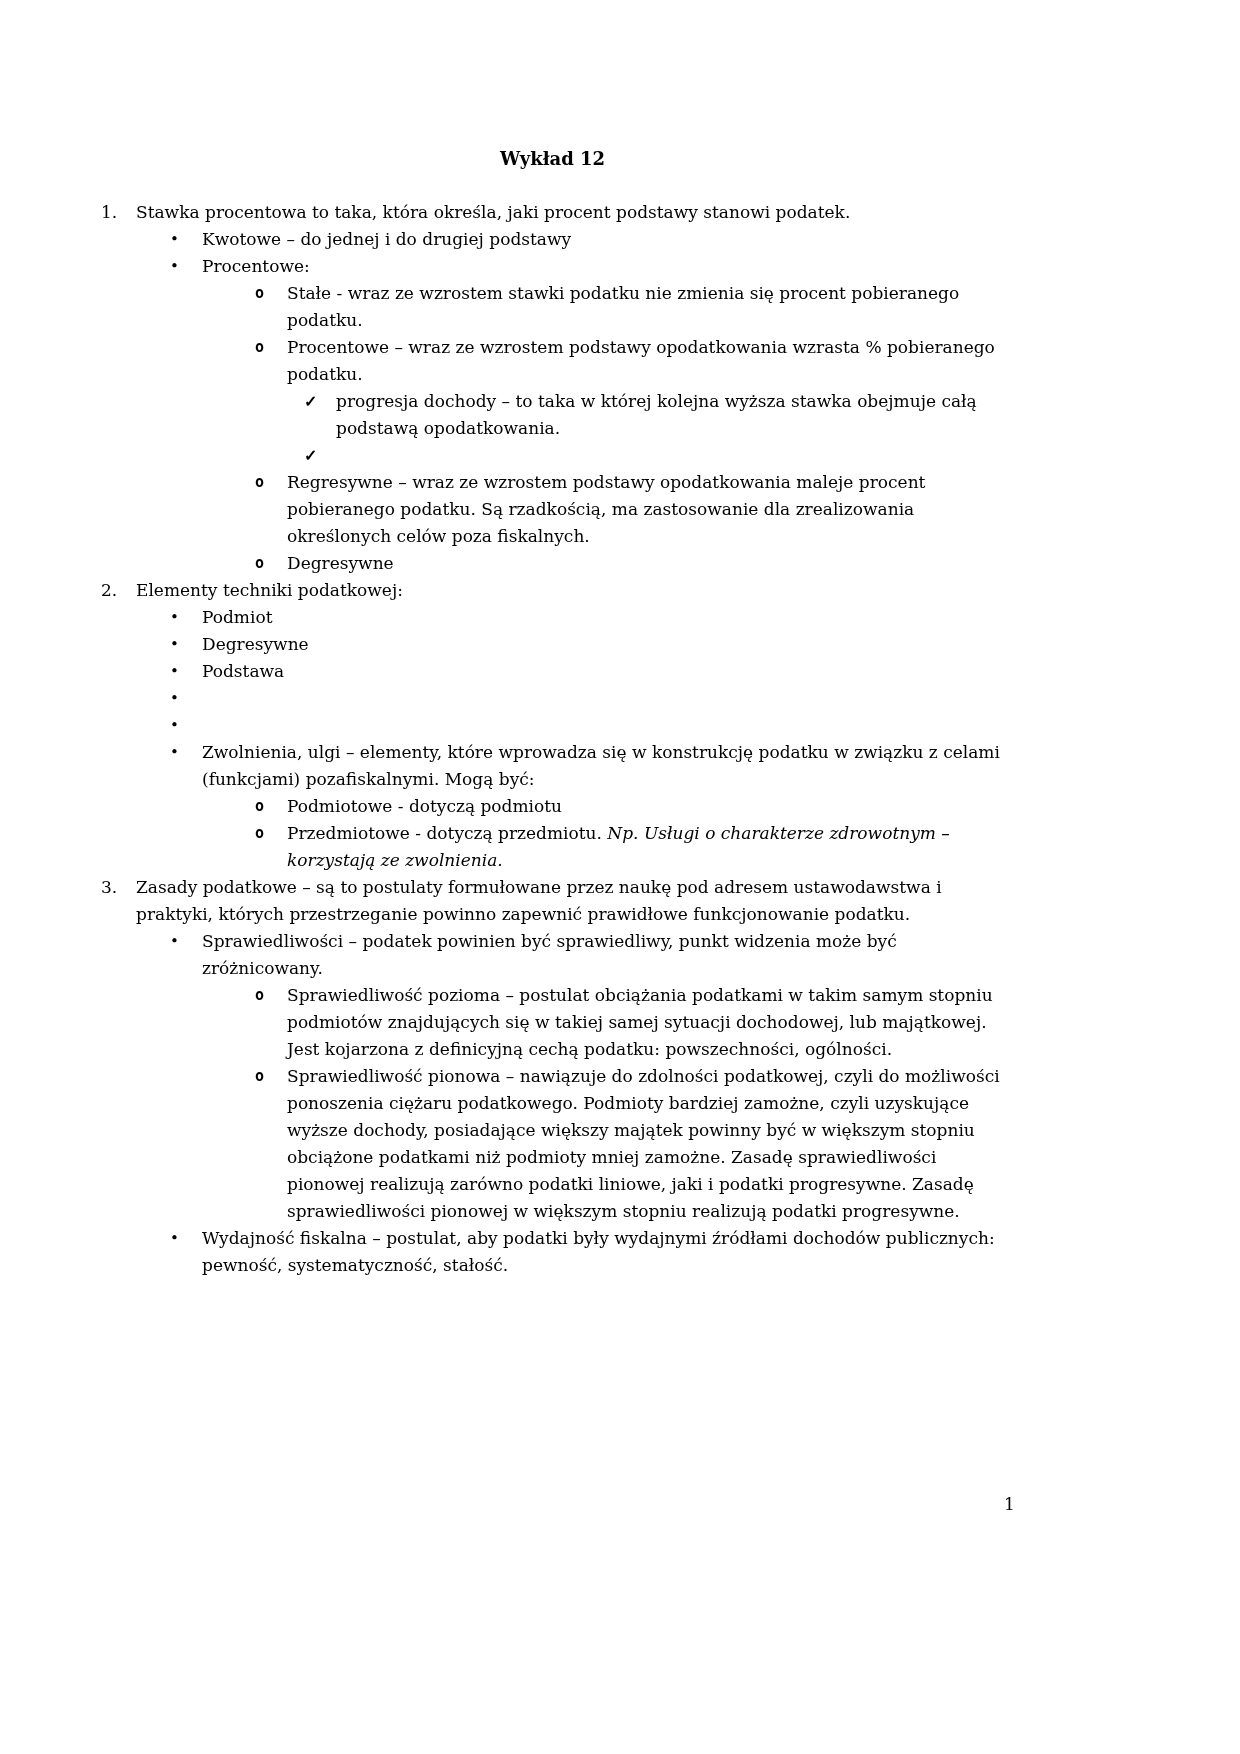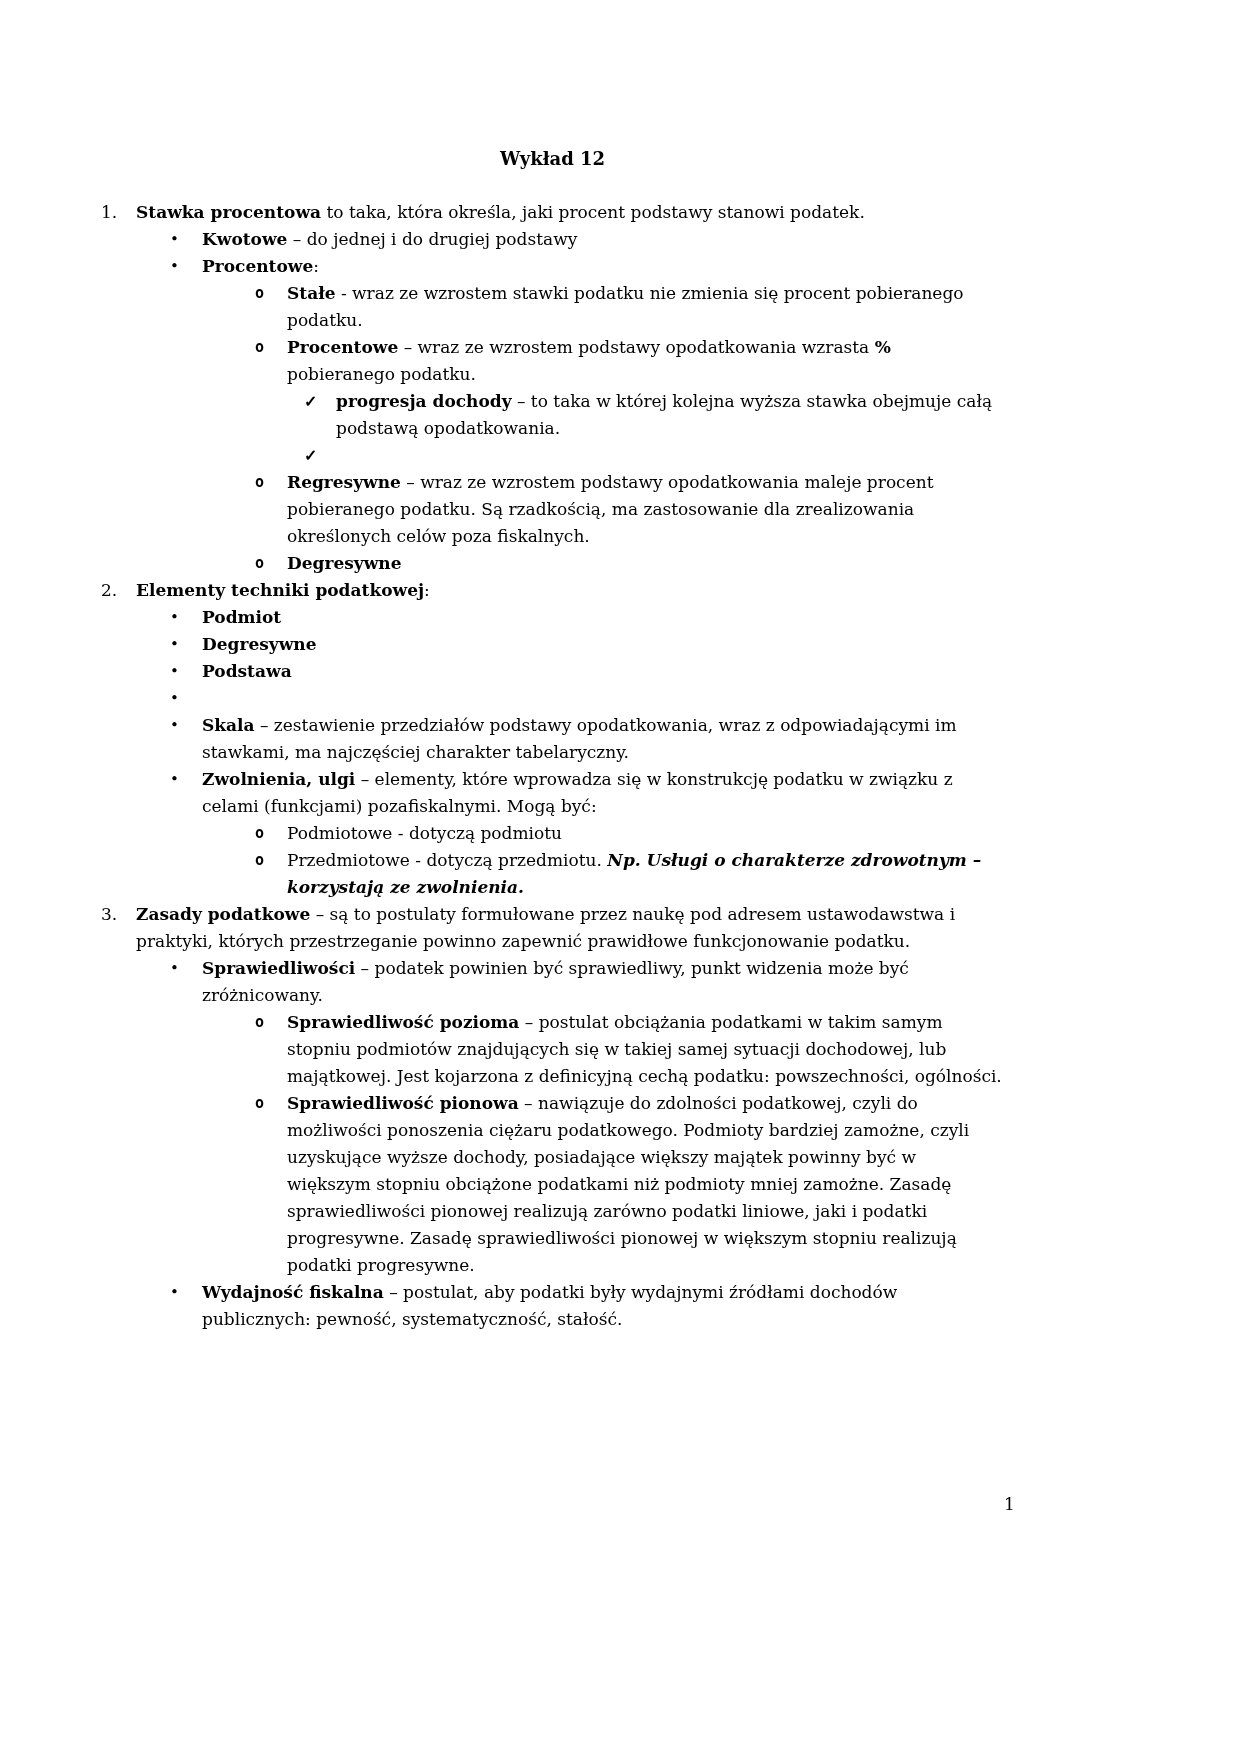--- a/index.html
+++ b/index.html
@@ -39,21 +39,21 @@
   .level-3 { padding-left: 154px; }
   .level-3 .marker {
     width: 32px;
     font-family: "DejaVu Sans Mono", monospace;
     font-weight: bold;
     font-size: 15px;
   }
   .level-4 { padding-left: 203px; }
   .level-4 .marker { width: 32px; font-weight: bold; font-size: 16px; }
   .text { flex: 1 1 auto; }
-  .b { font-weight: bold; }
+  .b { font-weight: normal; }
   .i { font-style: italic; }
   .page-number {
     position: absolute;
     left: 1004px;
     top: 1494px;
     font-size: 17px;
   }
 </style>
 </head>
 <body>
@@ -110,21 +110,20 @@
       </div>
       <div class="item level-2">
         <span class="marker">•</span>
         <span class="text"><span class="b">Podstawa</span></span>
       </div>
       <div class="item level-2">
         <span class="marker">•</span>
       </div>
       <div class="item level-2">
         <span class="marker">•</span>
-        <span class="text"><span class="b">Skala</span><span> – zestawienie przedziałów podstawy opodatkowania, wraz z odpowiadającymi im stawkami, ma najczęściej charakter tabelaryczny.</span></span>
       </div>
       <div class="item level-2">
         <span class="marker">•</span>
         <span class="text"><span class="b">Zwolnienia, ulgi</span><span> – elementy, które wprowadza się w konstrukcję podatku w związku z celami (funkcjami) pozafiskalnymi. Mogą być:</span></span>
       </div>
       <div class="item level-3">
         <span class="marker">o</span>
         <span class="text"><span>Podmiotowe - dotyczą podmiotu</span></span>
       </div>
       <div class="item level-3">

